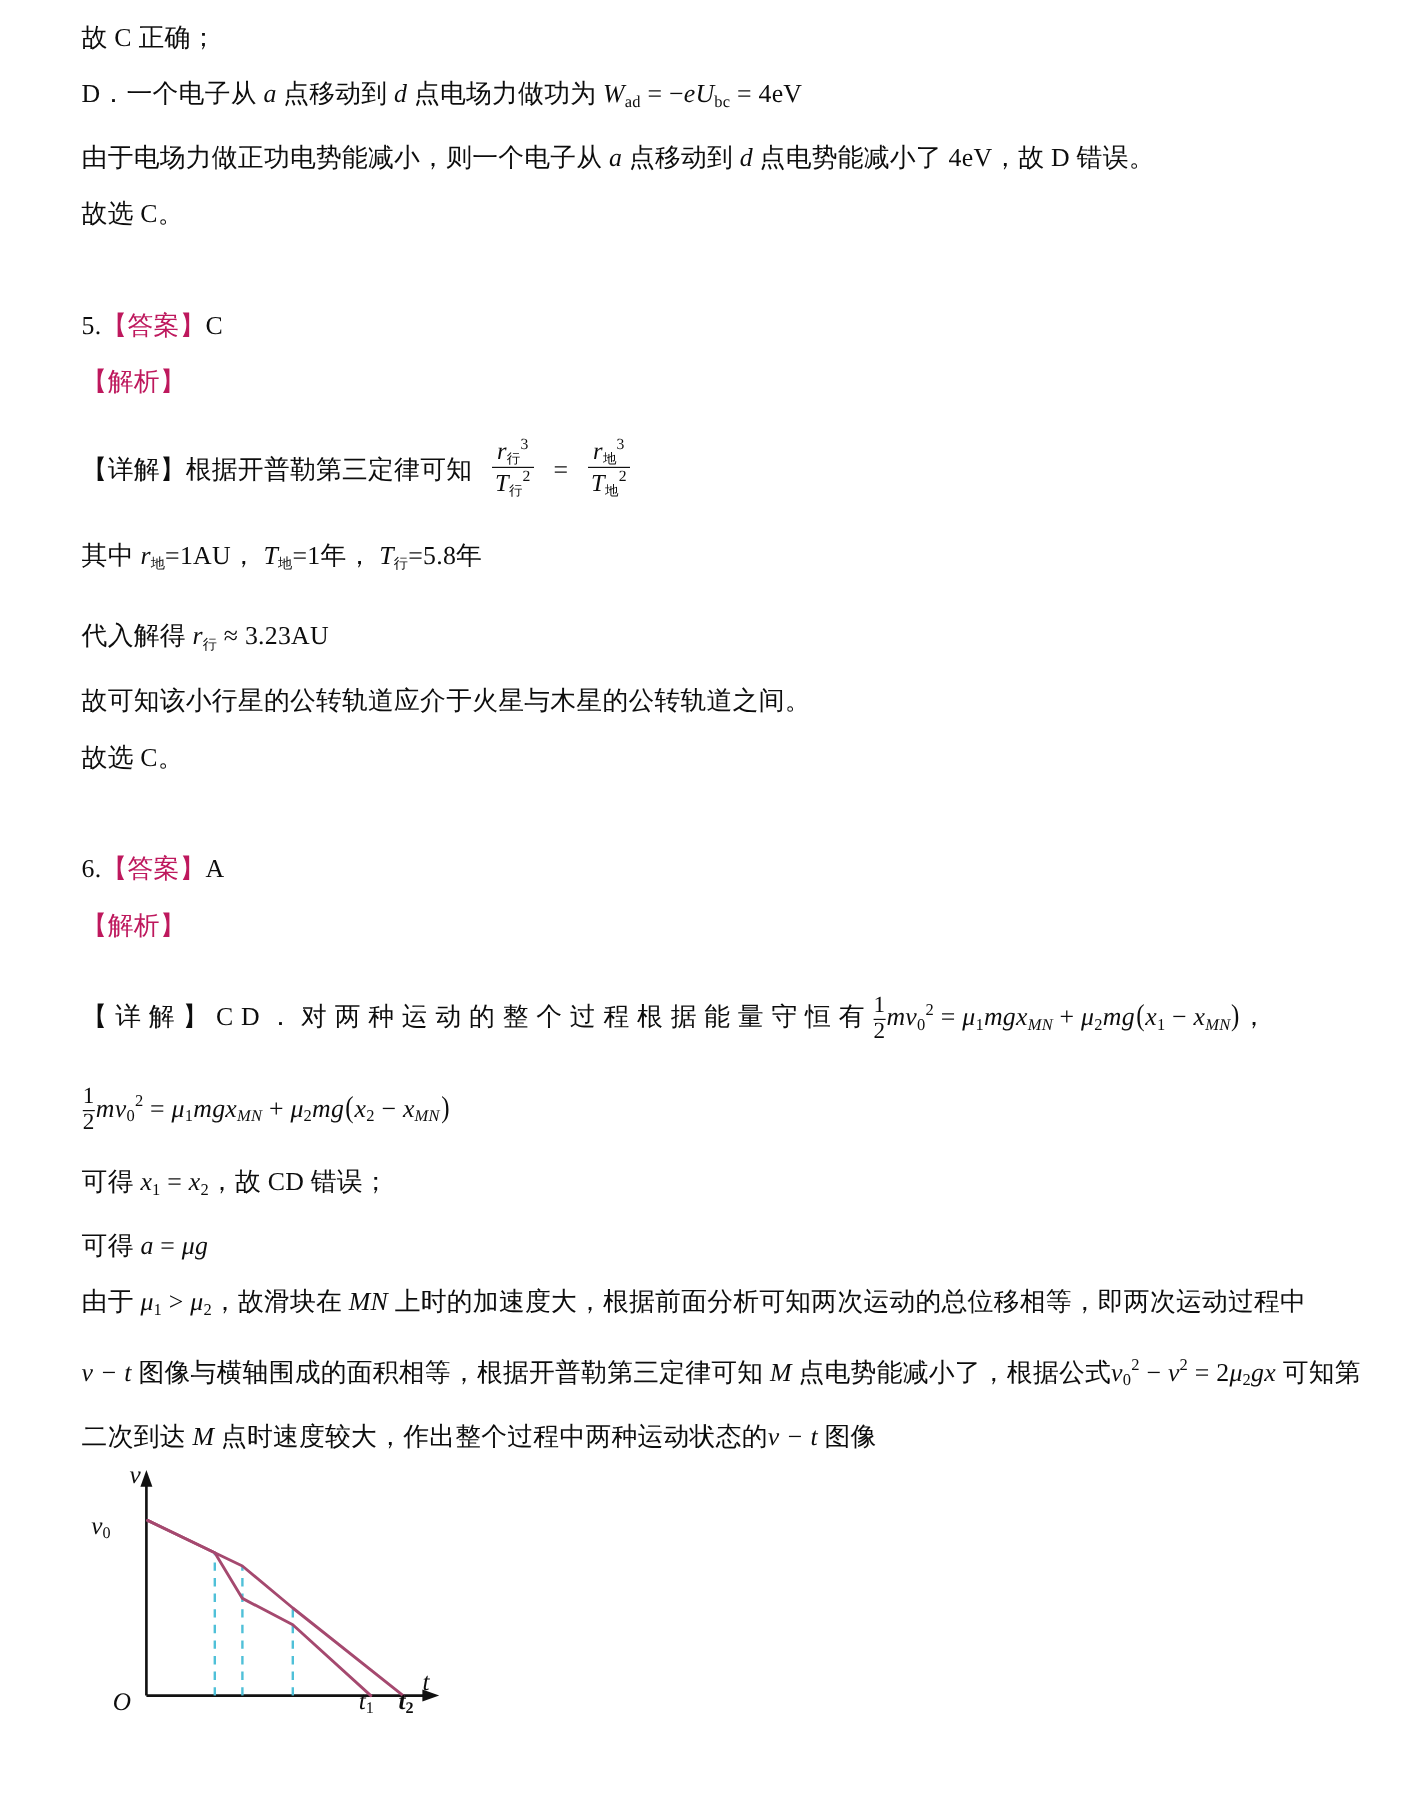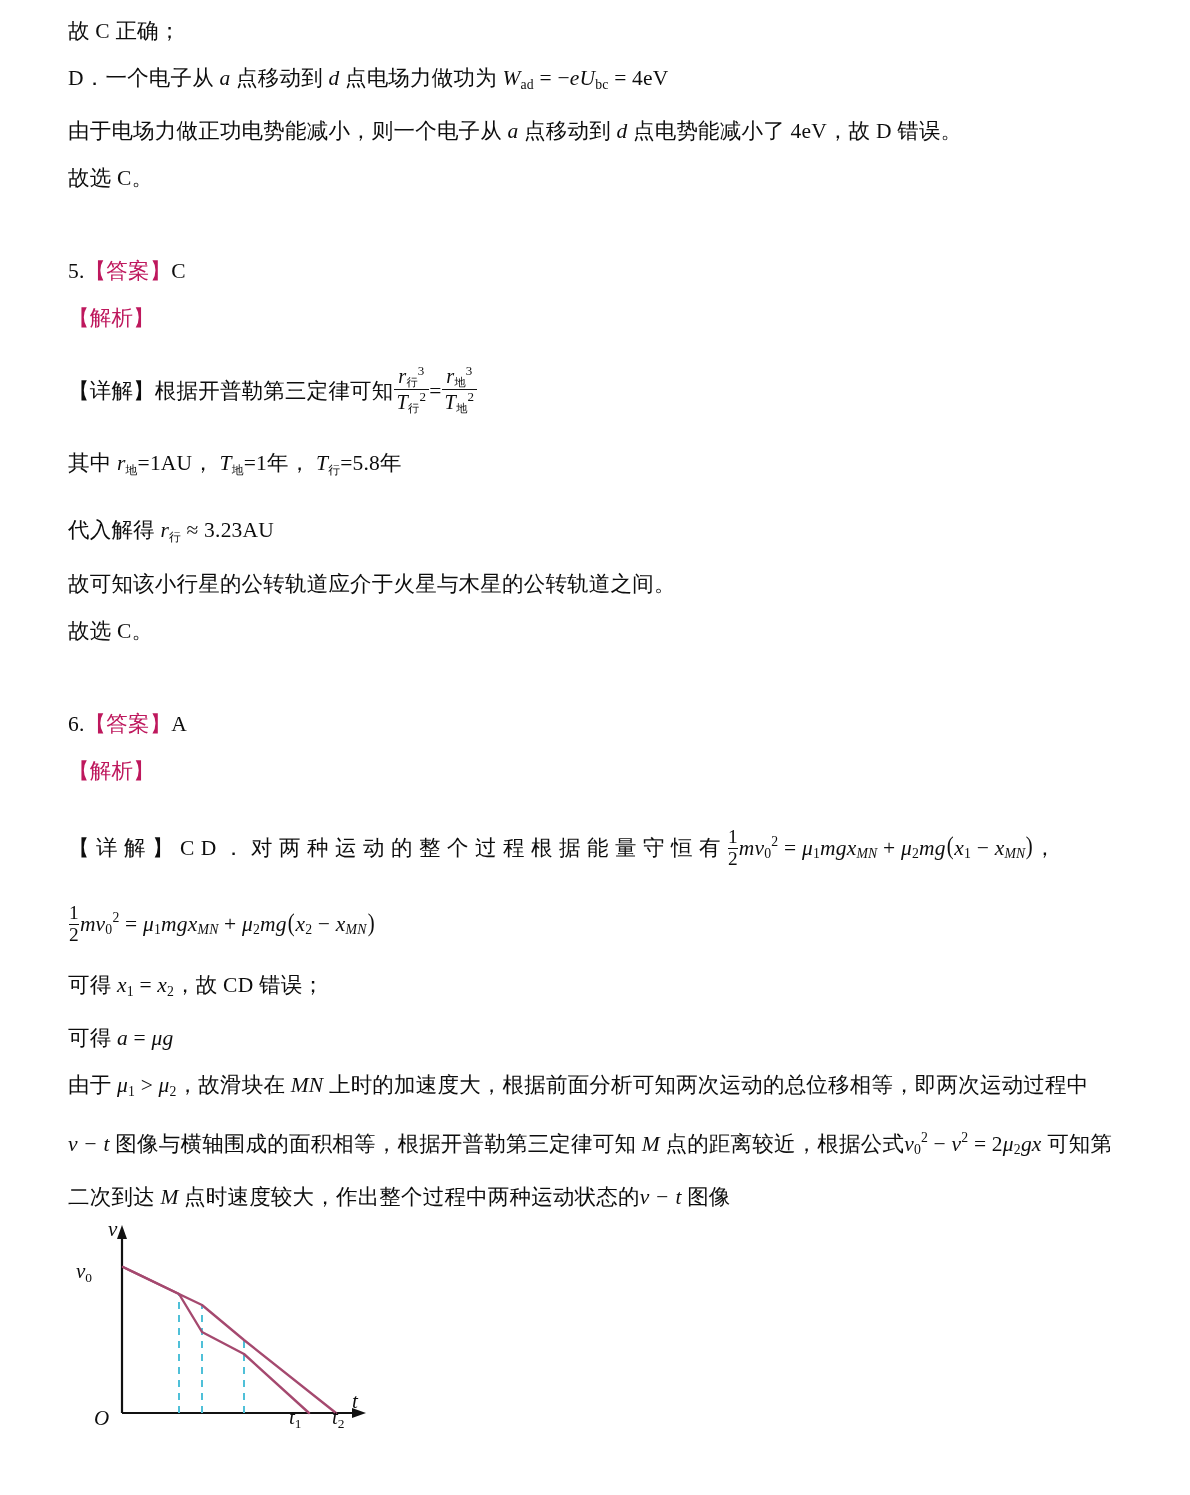--- a/index.html
+++ b/index.html
@@ -44,21 +44,21 @@
   .sub-i { font-size: 0.64em; vertical-align: -0.28em; font-style: italic; }
   .sup { font-size: 0.64em; vertical-align: 0.62em; font-style: normal; }
   .subcn { font-size: 0.55em; vertical-align: -0.3em; font-style: normal; }
 
   
   .frac {
     display: inline-block;
     vertical-align: -0.52em;
     text-align: center;
     font-style: italic;
-    margin: 0 0;
+    margin: 0 16px;
   }
   .frac > .num { display: block; line-height: 1.12; padding: 0 3px; font-size: 0.95em;}
   .frac > .den { display: block; line-height: 1.12; border-top: 1.2px solid #111; padding: 0 3px; font-size: 0.95em;}
 
   .frac-sm {
     display: inline-block;
     vertical-align: -0.48em;
     text-align: center;
     font-style: italic;
     margin: 0 1px;
@@ -85,22 +85,22 @@
   .axis-label {
     position: absolute;
     font-style: italic;
     font-size: 21px;
     font-family: "Liberation Serif","DejaVu Serif",serif;
   }
   .lbl-v { left: 34px; top: -4px; }
   .lbl-v0 { left: 2px; top: 38px; }
   .lbl-O  { left: 20px; top: 185px; font-style: italic; }
   .lbl-t  { left: 278px; top: 168px; }
-  .lbl-t1 { left: 215px; top: 184px; }
-  .lbl-t2 { left: 258px; top: 184px; }
+  .lbl-t1 { left: 225px; top: 184px; }
+  .lbl-t2 { left: 258px; top: 184px; font-weight: bold; }
 </style>
 </head>
 <body>
 
 <div class="page">
   <div class="body-col">
 
     <div style="height:8px"></div>
     <div class="line">
       <span>故 C 正确；</span>
@@ -181,21 +181,21 @@
 
     <div class="line">
       <span>可得 </span><span class="it">a</span><span> = </span><span class="it">μ</span><span class="it">g</span>
     </div>
 
     <div class="line">
       <span>由于 </span><span class="it">μ</span><span class="sub">1</span><span> &gt; </span><span class="it">μ</span><span class="sub">2</span><span>，故滑块在 </span><span class="it">MN</span><span> 上时的加速度大，根据前面分析可知两次运动的总位移相等，即两次运动过程中</span>
     </div>
 
     <div class="line">
-      <span class="it">v − t</span><span> 图像与横轴围成的面积相等，根据开普勒第三定律可知 </span><span class="it">M</span><span> 点的距离较近，根据公式</span><span class="it">v</span><span class="sub">0</span><span class="sup">2</span><span> − </span><span class="it">v</span><span class="sup">2</span><span> = 2</span><span class="it">μ</span><span class="sub">2</span><span class="it">gx</span><span> 可知第</span>
+      <span class="it">v − t</span><span> 图像与横轴围成的面积相等，根据开普勒第三定律可知 </span><span class="it">M</span><span> 点电势能减小了，根据公式</span><span class="it">v</span><span class="sub">0</span><span class="sup">2</span><span> − </span><span class="it">v</span><span class="sup">2</span><span> = 2</span><span class="it">μ</span><span class="sub">2</span><span class="it">gx</span><span> 可知第</span>
     </div>
 
     <div class="line">
       <span>二次到达 </span><span class="it">M</span><span> 点时速度较大，作出整个过程中两种运动状态的</span><span class="it">v − t</span><span> 图像</span>
     </div>
 
     <div class="graph-wrap">
       <svg width="330" height="200" viewBox="0 0 330 200">
 
         <line x1="48" y1="192" x2="48" y2="14" stroke="#111" stroke-width="2.2"></line>

